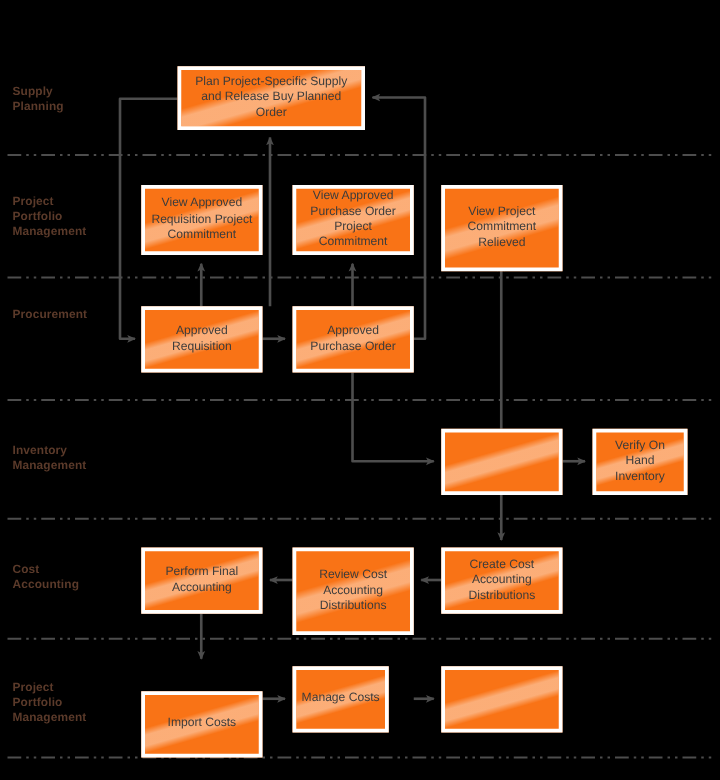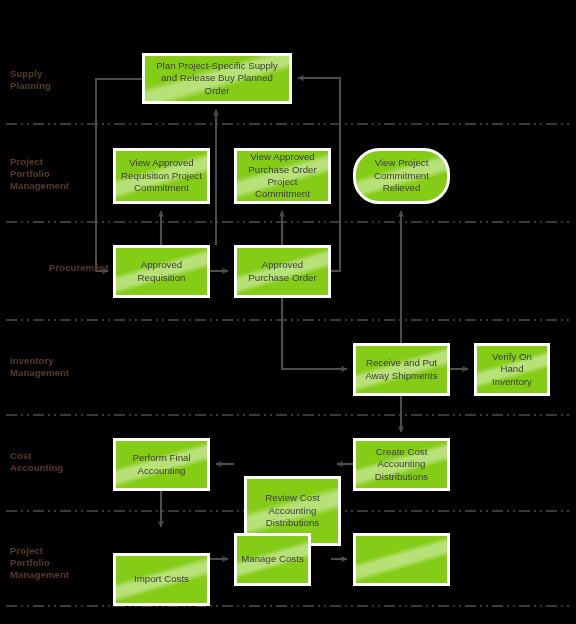--- a/index.html
+++ b/index.html
@@ -16,21 +16,21 @@
     font-size:9.5px;
     font-weight:bold;
     line-height:12px;
     letter-spacing:.1px;
     white-space:pre-line;
     text-align:left;
   }
 
   .node{
     position:absolute;
-    background:#84cc16;
+    background:#f97316;
     border:3px solid #ffffff;
     box-sizing:border-box;
     display:flex;
     align-items:center;
     justify-content:center;
     overflow:hidden;
   }
   .node .sheen{
     position:absolute;left:0;top:0;width:100%;height:100%;
     background:linear-gradient(164deg,
@@ -106,21 +106,21 @@
 
       <path d="M331,559 L347,559" marker-end="url(#ah)"></path>
     </g>
   </svg>
 
   <div class="lane-label" style="left:10px;top:68px;">Supply
 Planning</div>
   <div class="lane-label" style="left:10px;top:156px;">Project
 Portfolio
 Management</div>
-  <div class="lane-label" style="left:10px;top:262px;margin-left:39px;">Procurement</div>
+  <div class="lane-label" style="left:10px;top:246px;">Procurement</div>
   <div class="lane-label" style="left:10px;top:355px;">Inventory
 Management</div>
   <div class="lane-label" style="left:10px;top:450px;">Cost
 Accounting</div>
   <div class="lane-label" style="left:10px;top:545px;">Project
 Portfolio
 Management</div>
 
   <div class="node" style="left:142px;top:53px;width:150px;height:51px;">
     <div class="sheen"></div>
@@ -137,58 +137,56 @@
   </div>
 
   <div class="node" style="left:234px;top:148px;width:97px;height:56px;">
     <div class="sheen"></div>
     <div class="lbl">View Approved
 Purchase Order
 Project
 Commitment</div>
   </div>
 
-  <div class="node" style="left:353px;top:148px;width:97px;height:56px;border-radius:26px;">
+  <div class="node" style="left:353px;top:148px;width:97px;height:69px;">
     <div class="sheen"></div>
     <div class="lbl">View Project
 Commitment
 Relieved</div>
   </div>
 
   <div class="node" style="left:113px;top:245px;width:97px;height:53px;">
     <div class="sheen"></div>
     <div class="lbl">Approved
 Requisition</div>
   </div>
 
   <div class="node" style="left:234px;top:245px;width:97px;height:53px;">
     <div class="sheen"></div>
     <div class="lbl">Approved
 Purchase Order</div>
   </div>
 
   <div class="node" style="left:353px;top:343px;width:97px;height:53px;">
     <div class="sheen"></div>
-    <div class="lbl">Receive and Put
-Away Shipments</div>
   </div>
 
   <div class="node" style="left:474px;top:343px;width:76px;height:53px;">
     <div class="sheen"></div>
     <div class="lbl">Verify On Hand
 Inventory</div>
   </div>
 
   <div class="node" style="left:113px;top:438px;width:97px;height:53px;">
     <div class="sheen"></div>
     <div class="lbl">Perform Final
 Accounting</div>
   </div>
 
-  <div class="node" style="left:244px;top:438px;width:97px;height:70px;margin-top:38px;">
+  <div class="node" style="left:234px;top:438px;width:97px;height:70px;">
     <div class="sheen"></div>
     <div class="lbl">Review Cost
 Accounting
 Distributions</div>
   </div>
 
   <div class="node" style="left:353px;top:438px;width:97px;height:53px;align-items:center;">
     <div class="sheen"></div>
     <div class="lbl">Create Cost
 Accounting

